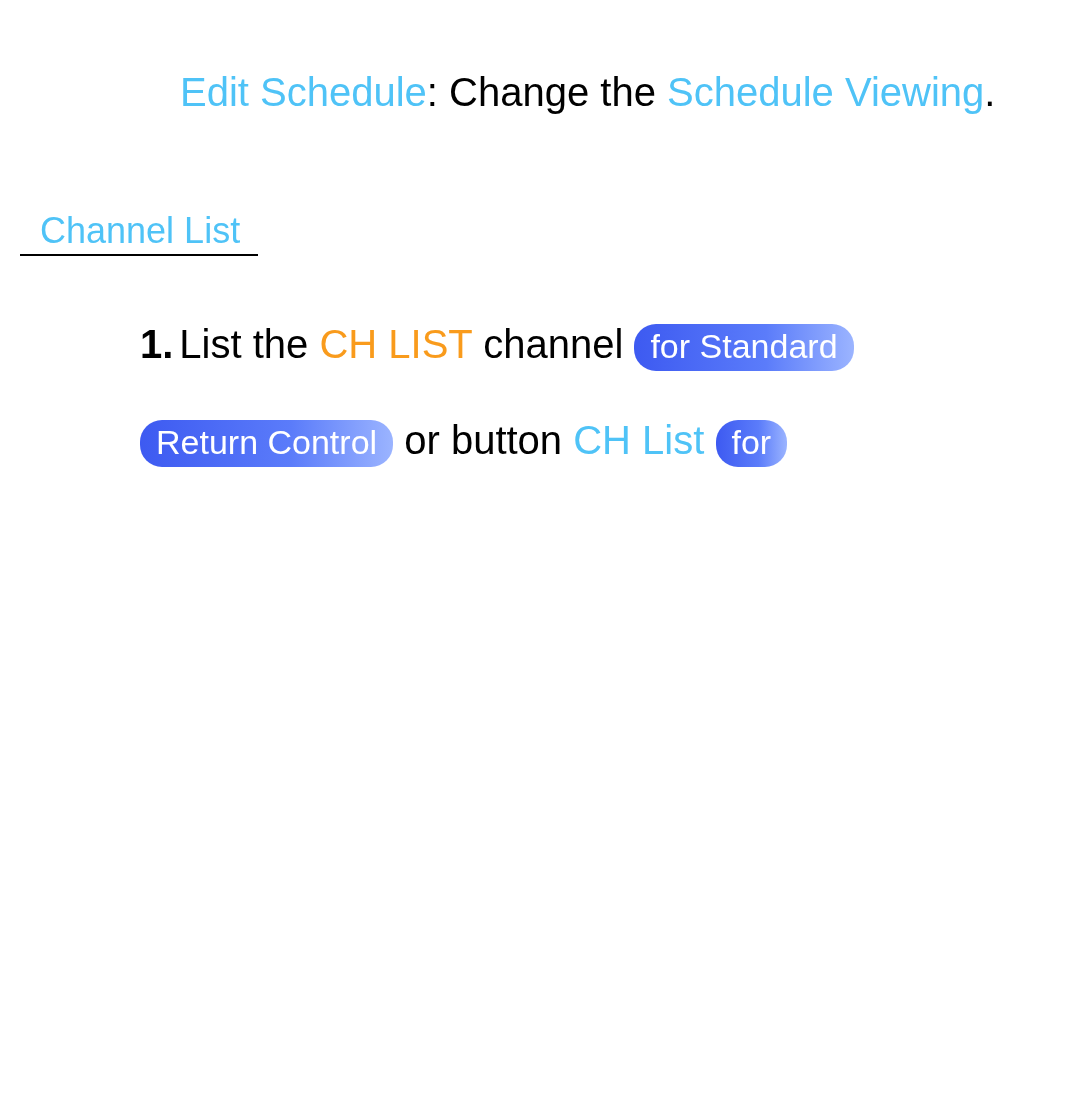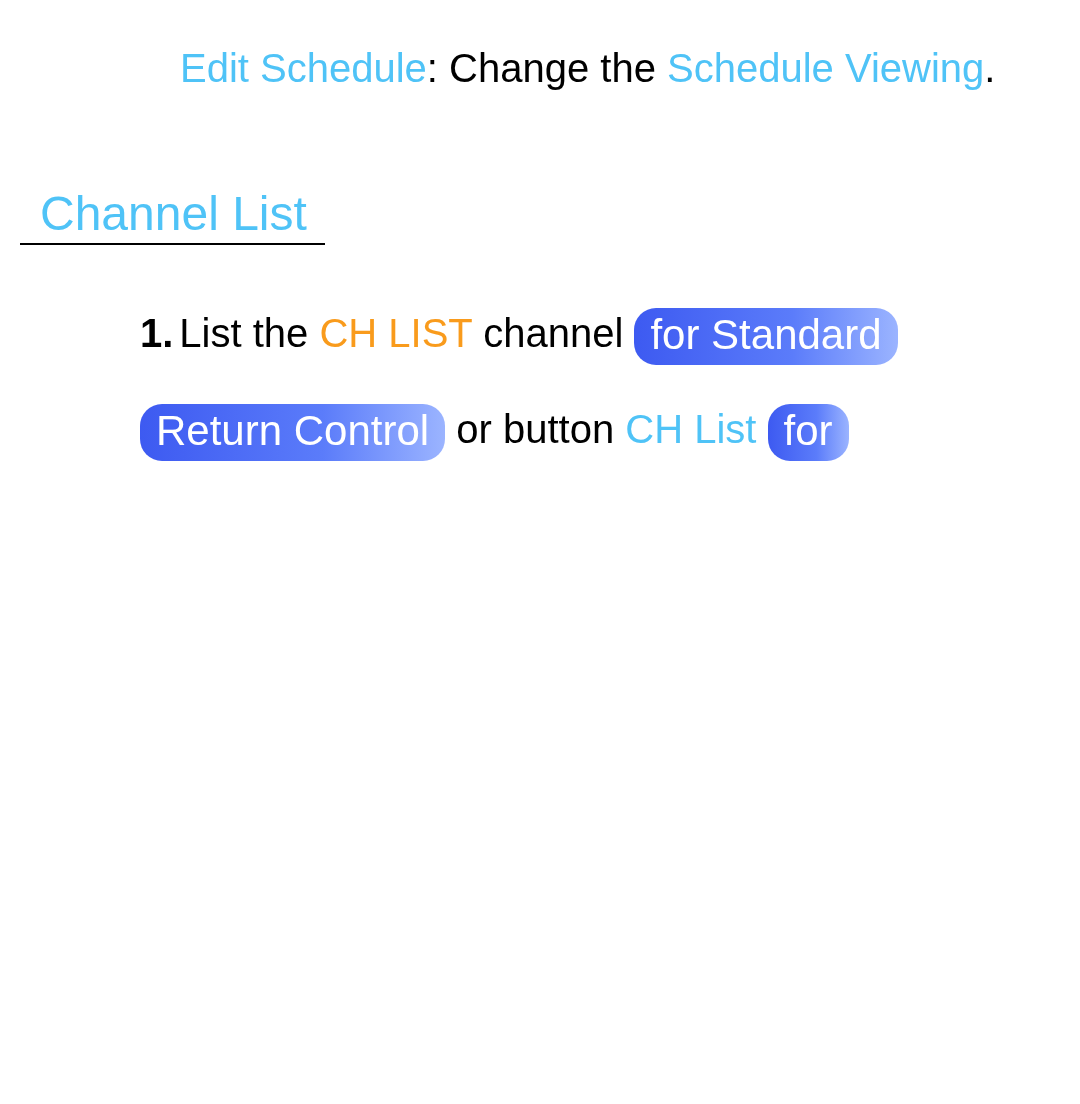--- a/index.html
+++ b/index.html
@@ -11,20 +11,21 @@
       width: 1080px;
       height: 1104px;
       background: #ffffff;
       font-family: Arial, Helvetica, sans-serif;
       color: #000000;
       padding: 0;
       overflow: hidden;
     }
     .content {
       padding: 10px 20px;
+      margin-top: 24px;
     }
     .indent-large {
       padding-left: 160px;
       padding-right: 20px;
     }
     .indent-medium {
       padding-left: 100px;
       padding-right: 20px;
     }
     .indent-step {
@@ -34,41 +35,41 @@
     .para {
       font-size: 40px;
       line-height: 2.4;
       margin-bottom: 40px;
     }
     .step {
       font-size: 40px;
       line-height: 2.4;
     }
     .heading {
-      font-size: 48px;
+      font-size: 36px;
       color: #4fc3f7;
       padding-left: 20px;
       margin-top: 30px;
       margin-bottom: 40px;
       display: inline-block;
       border-bottom: 2px solid #000;
       padding-right: 18px;
       padding-bottom: 2px;
     }
     .cyan {
       color: #4fc3f7;
     }
     .orange {
       color: #f99b1c;
     }
     .pill {
       display: inline-block;
       background: linear-gradient(90deg, #3d5af1 0%, #5b7cfa 60%, #9bb4ff 100%);
       color: #ffffff;
-      font-size: 42px;
+      font-size: 34px;
       padding: 2px 16px 4px 16px;
       border-radius: 22px;
       vertical-align: middle;
       line-height: 1.2;
     }
     .step-num {
       font-weight: bold;
       margin-right: 6px;
     }
     .block-top {

